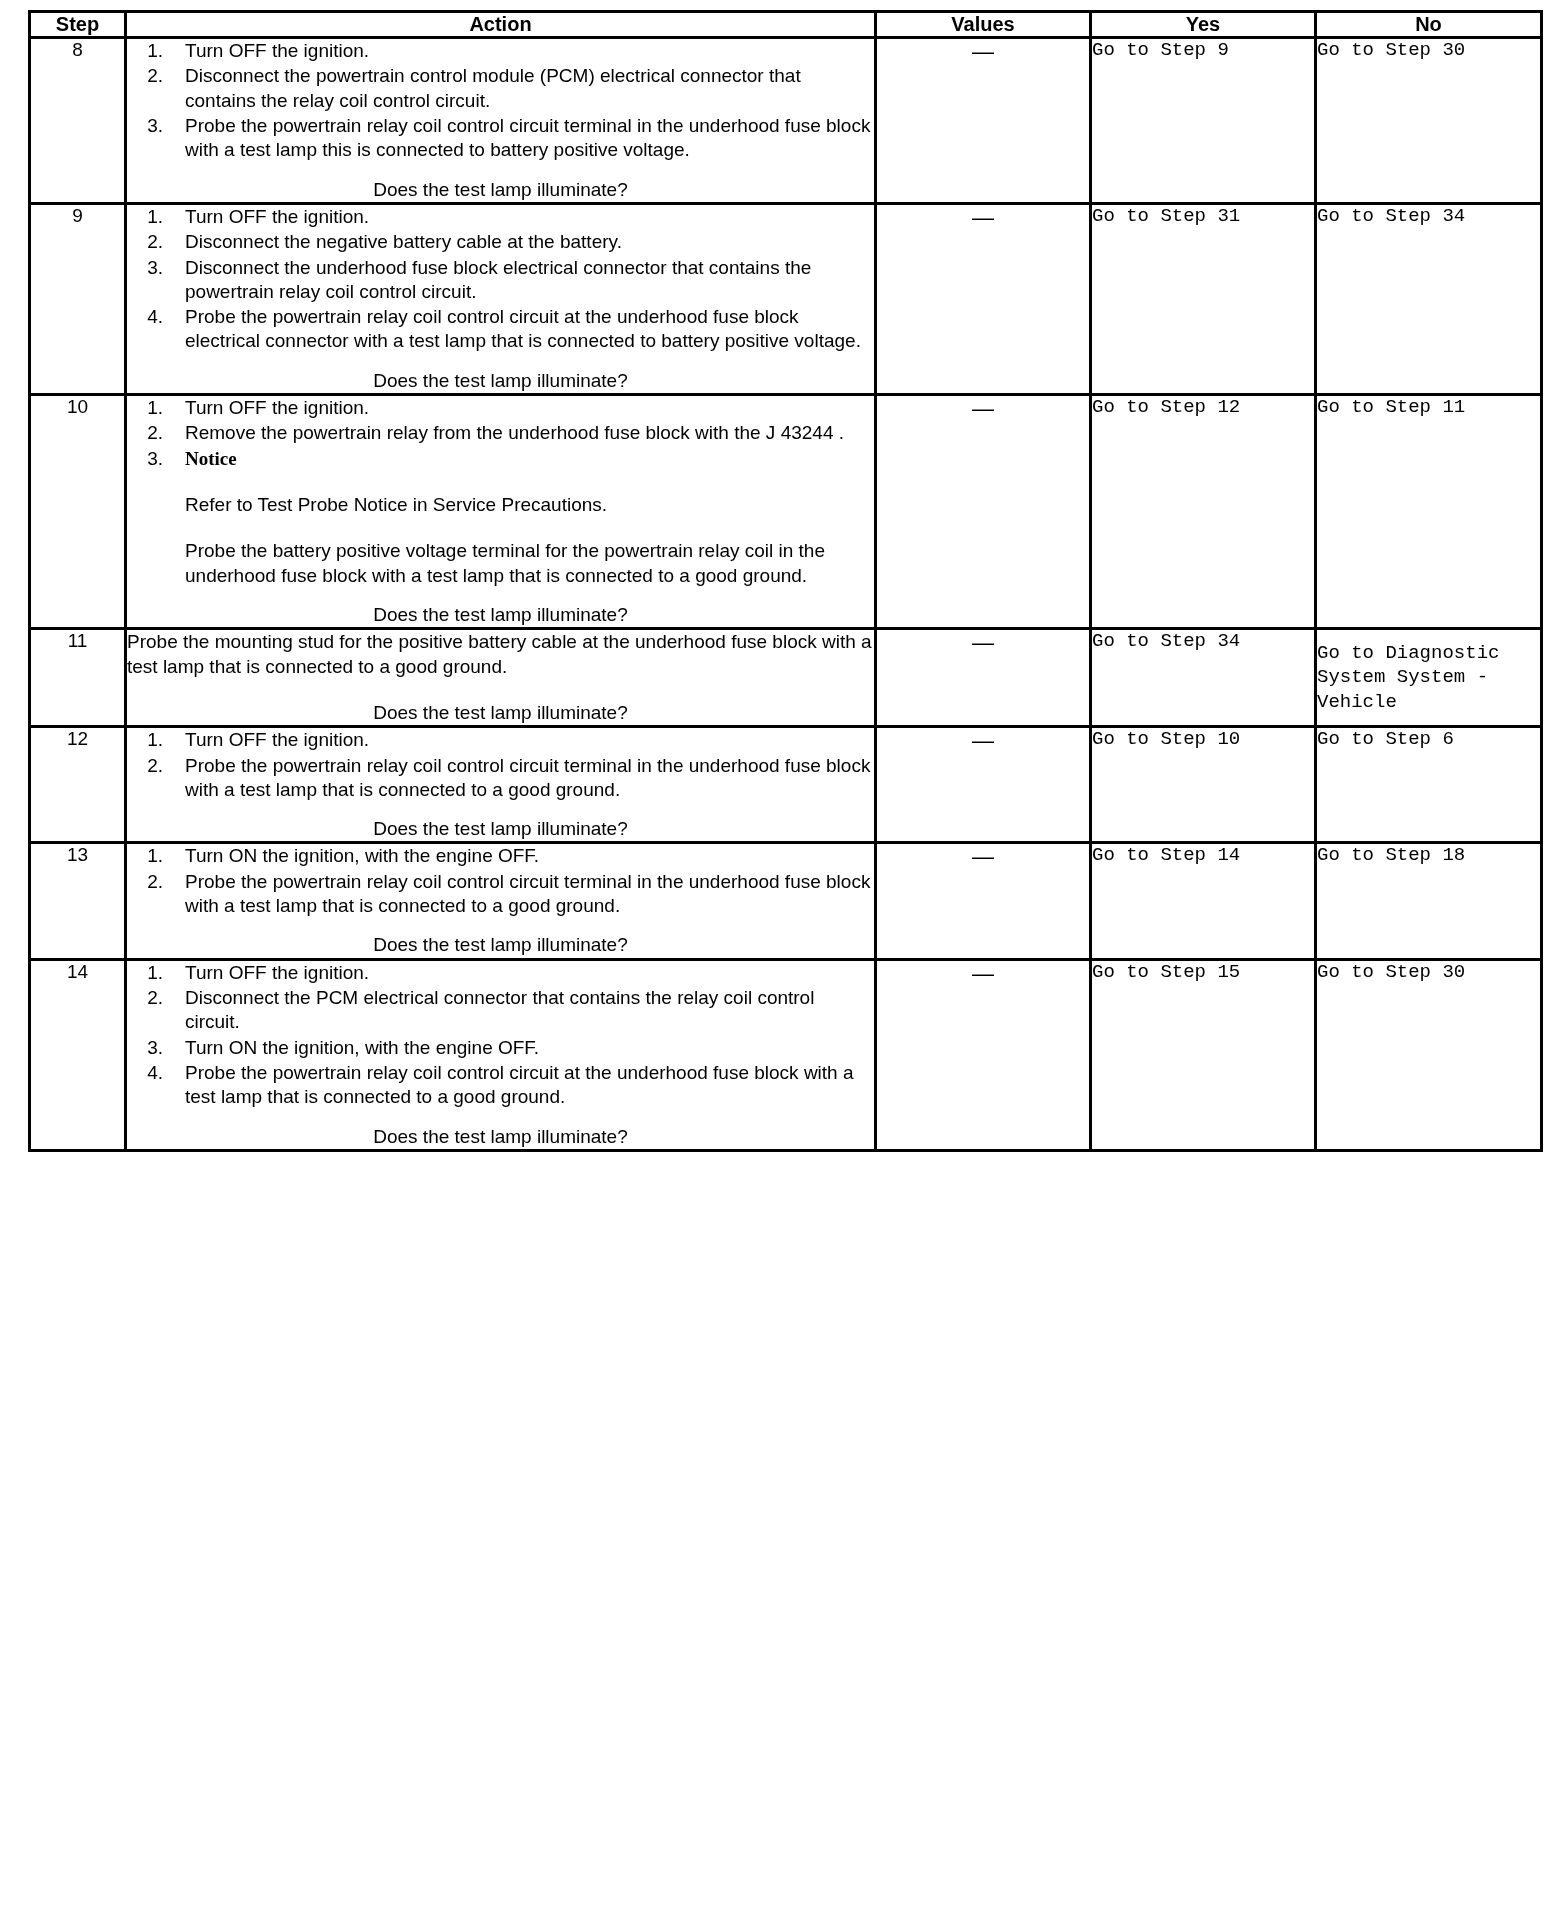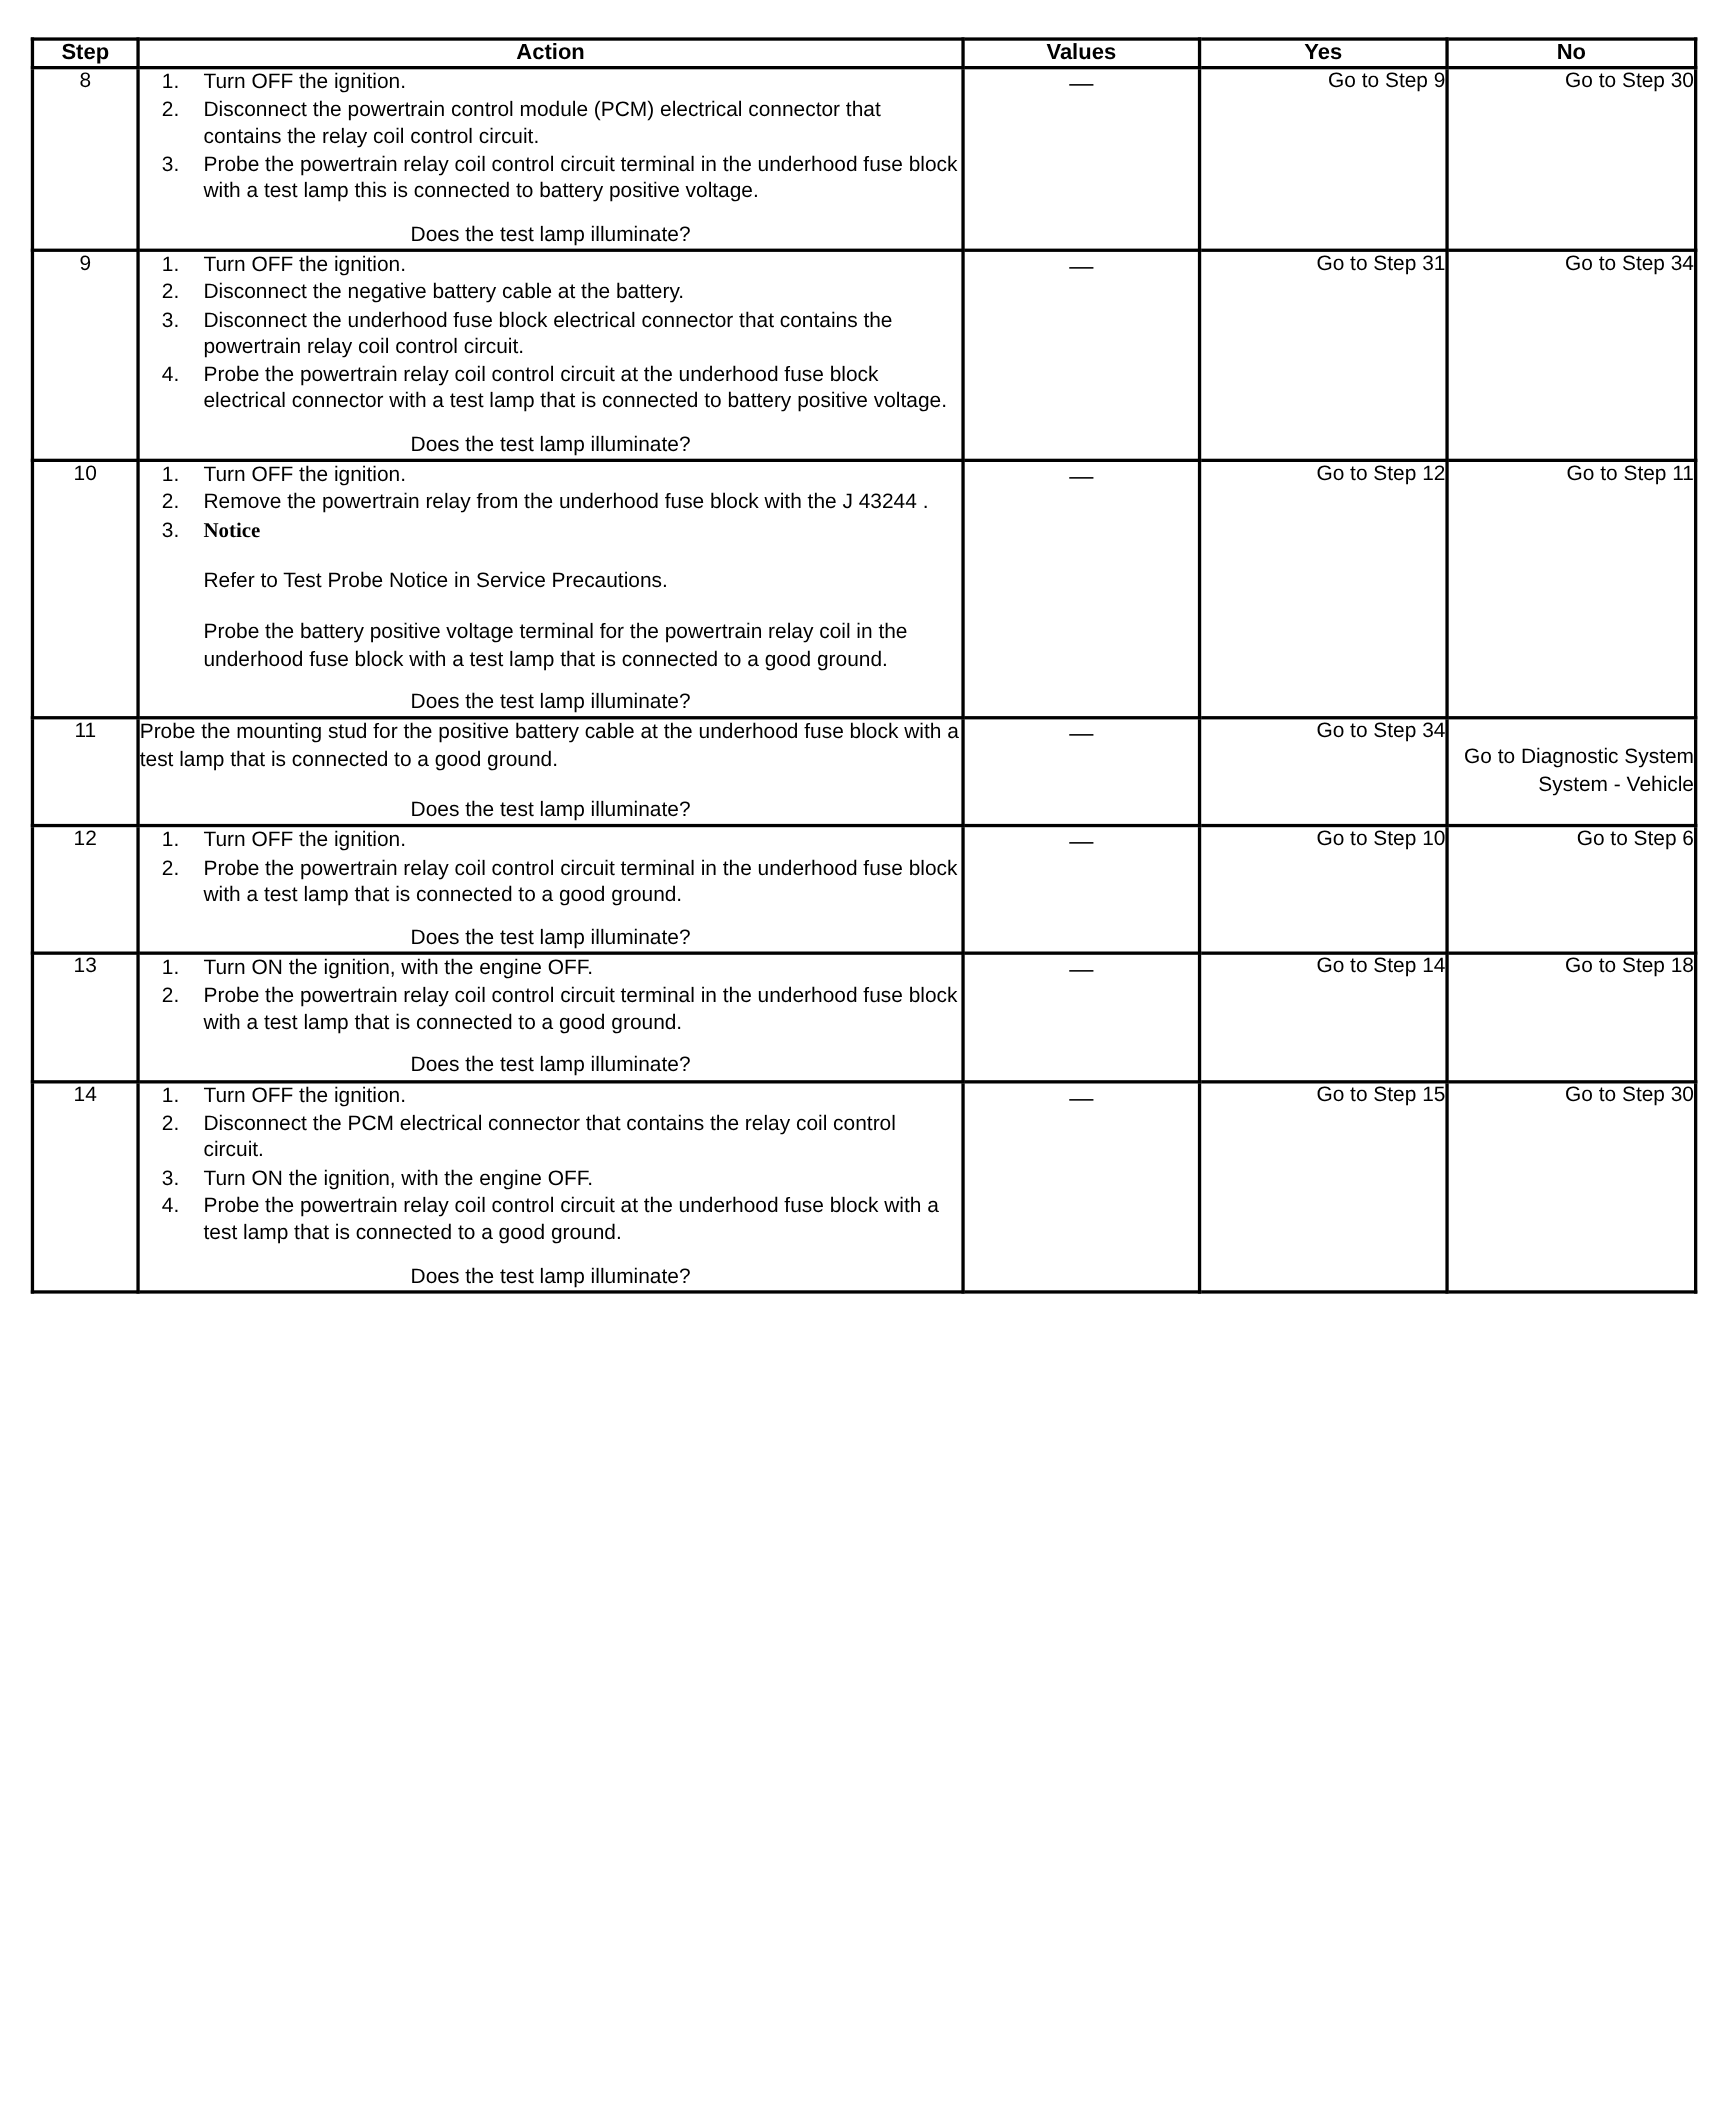--- a/index.html
+++ b/index.html
@@ -8,21 +8,21 @@
     background: #ffffff;
   }
   body {
     width: 1568px;
     font-family: "Liberation Sans", sans-serif;
     color: #000000;
   }
   .page {
     width: 1340px;
     box-sizing: border-box;
-    padding: 34px 28px 28px 28px;
+    padding: 10px 28px 28px 28px;
   }
   table.diag {
     border-collapse: collapse;
     table-layout: fixed;
     width: 1512px;
     border: 3px solid #000;
   }
   table.diag col.c-step   { width: 96px; }
   table.diag col.c-action { width: 750px; }
   table.diag col.c-values { width: 215px; }
@@ -46,23 +46,24 @@
     vertical-align: middle;
     font-size: 19px;
   }
   td.values-cell {
     text-align: center;
     vertical-align: middle;
     font-size: 22px;
   }
   td.branch-cell {
     font-size: 19px;
-    text-align: right;
+    text-align: left;
     vertical-align: bottom;
     padding-bottom: 8px;
+    font-family: Liberation Mono, monospace;
   }
   td.branch-cell.mid {
     vertical-align: middle;
     padding-bottom: 0;
   }
   td.action-cell {
     font-size: 19px;
     padding: 8px 8px 8px 10px;
     line-height: 1.28;
   }

